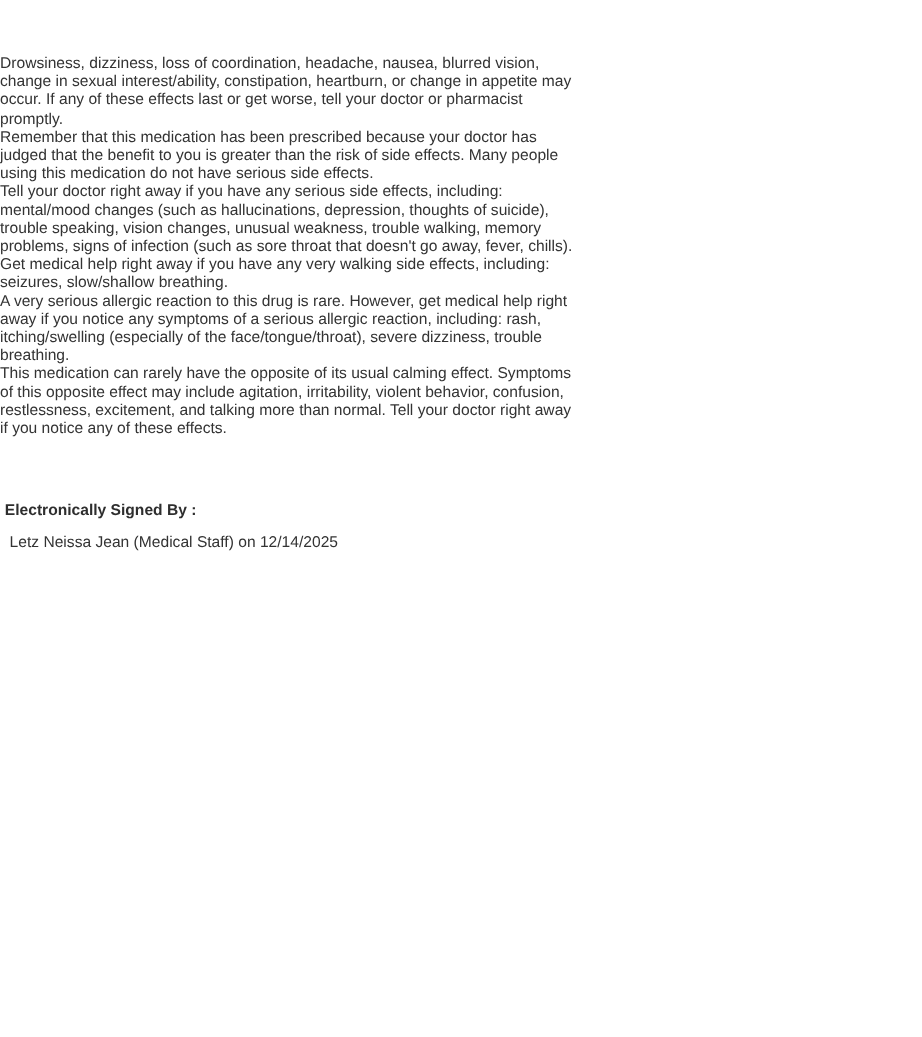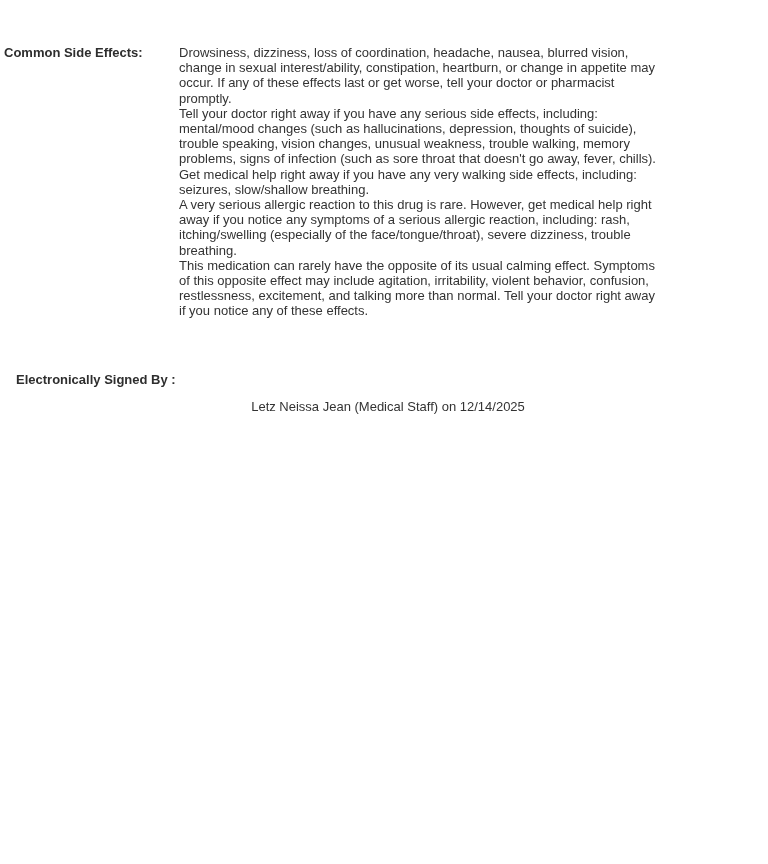--- a/index.html
+++ b/index.html
@@ -35,45 +35,44 @@
     line-height: 15.2px;
     color: #333333;
   }
   .content-col p {
     margin: 0;
   }
   .sig-section {
     margin-top: 53px;
   }
   .sig-label {
-    padding-left: 16px;
+    padding-left: 4px;
     font-size: 13px;
     font-weight: bold;
     color: #2e2e2e;
     line-height: 15px;
   }
   .sig-line {
     margin-top: 12px;
     width: 768px;
     padding-left: 8px;
-    text-align: center;
     font-size: 13px;
     line-height: 15.2px;
     color: #333333;
   }
 </style>
 </head>
 <body>
 
 <div class="page">
 
   <div class="section-row">
-    <div class="label-col">Common Side Effects:</div>
     <div class="content-col">
       <p>Drowsiness, dizziness, loss of coordination, headache, nausea, blurred vision, change in sexual interest/ability, constipation, heartburn, or change in appetite may occur. If any of these effects last or get worse, tell your doctor or pharmacist promptly.</p>
+      <p>Remember that this medication has been prescribed because your doctor has judged that the benefit to you is greater than the risk of side effects. Many people using this medication do not have serious side effects.</p>
       <p>Tell your doctor right away if you have any serious side effects, including: mental/mood changes (such as hallucinations, depression, thoughts of suicide), trouble speaking, vision changes, unusual weakness, trouble walking, memory problems, signs of infection (such as sore throat that doesn't go away, fever, chills).</p>
       <p>Get medical help right away if you have any very walking side effects, including: seizures, slow/shallow breathing.</p>
       <p>A very serious allergic reaction to this drug is rare. However, get medical help right away if you notice any symptoms of a serious allergic reaction, including: rash, itching/swelling (especially of the face/tongue/throat), severe dizziness, trouble breathing.</p>
       <p>This medication can rarely have the opposite of its usual calming effect. Symptoms of this opposite effect may include agitation, irritability, violent behavior, confusion, restlessness, excitement, and talking more than normal. Tell your doctor right away if you notice any of these effects.</p>
     </div>
   </div>
 
   <div class="sig-section">
     <div class="sig-label">Electronically Signed By :</div>
     <div class="sig-line">Letz Neissa Jean (Medical Staff) on 12/14/2025</div>

